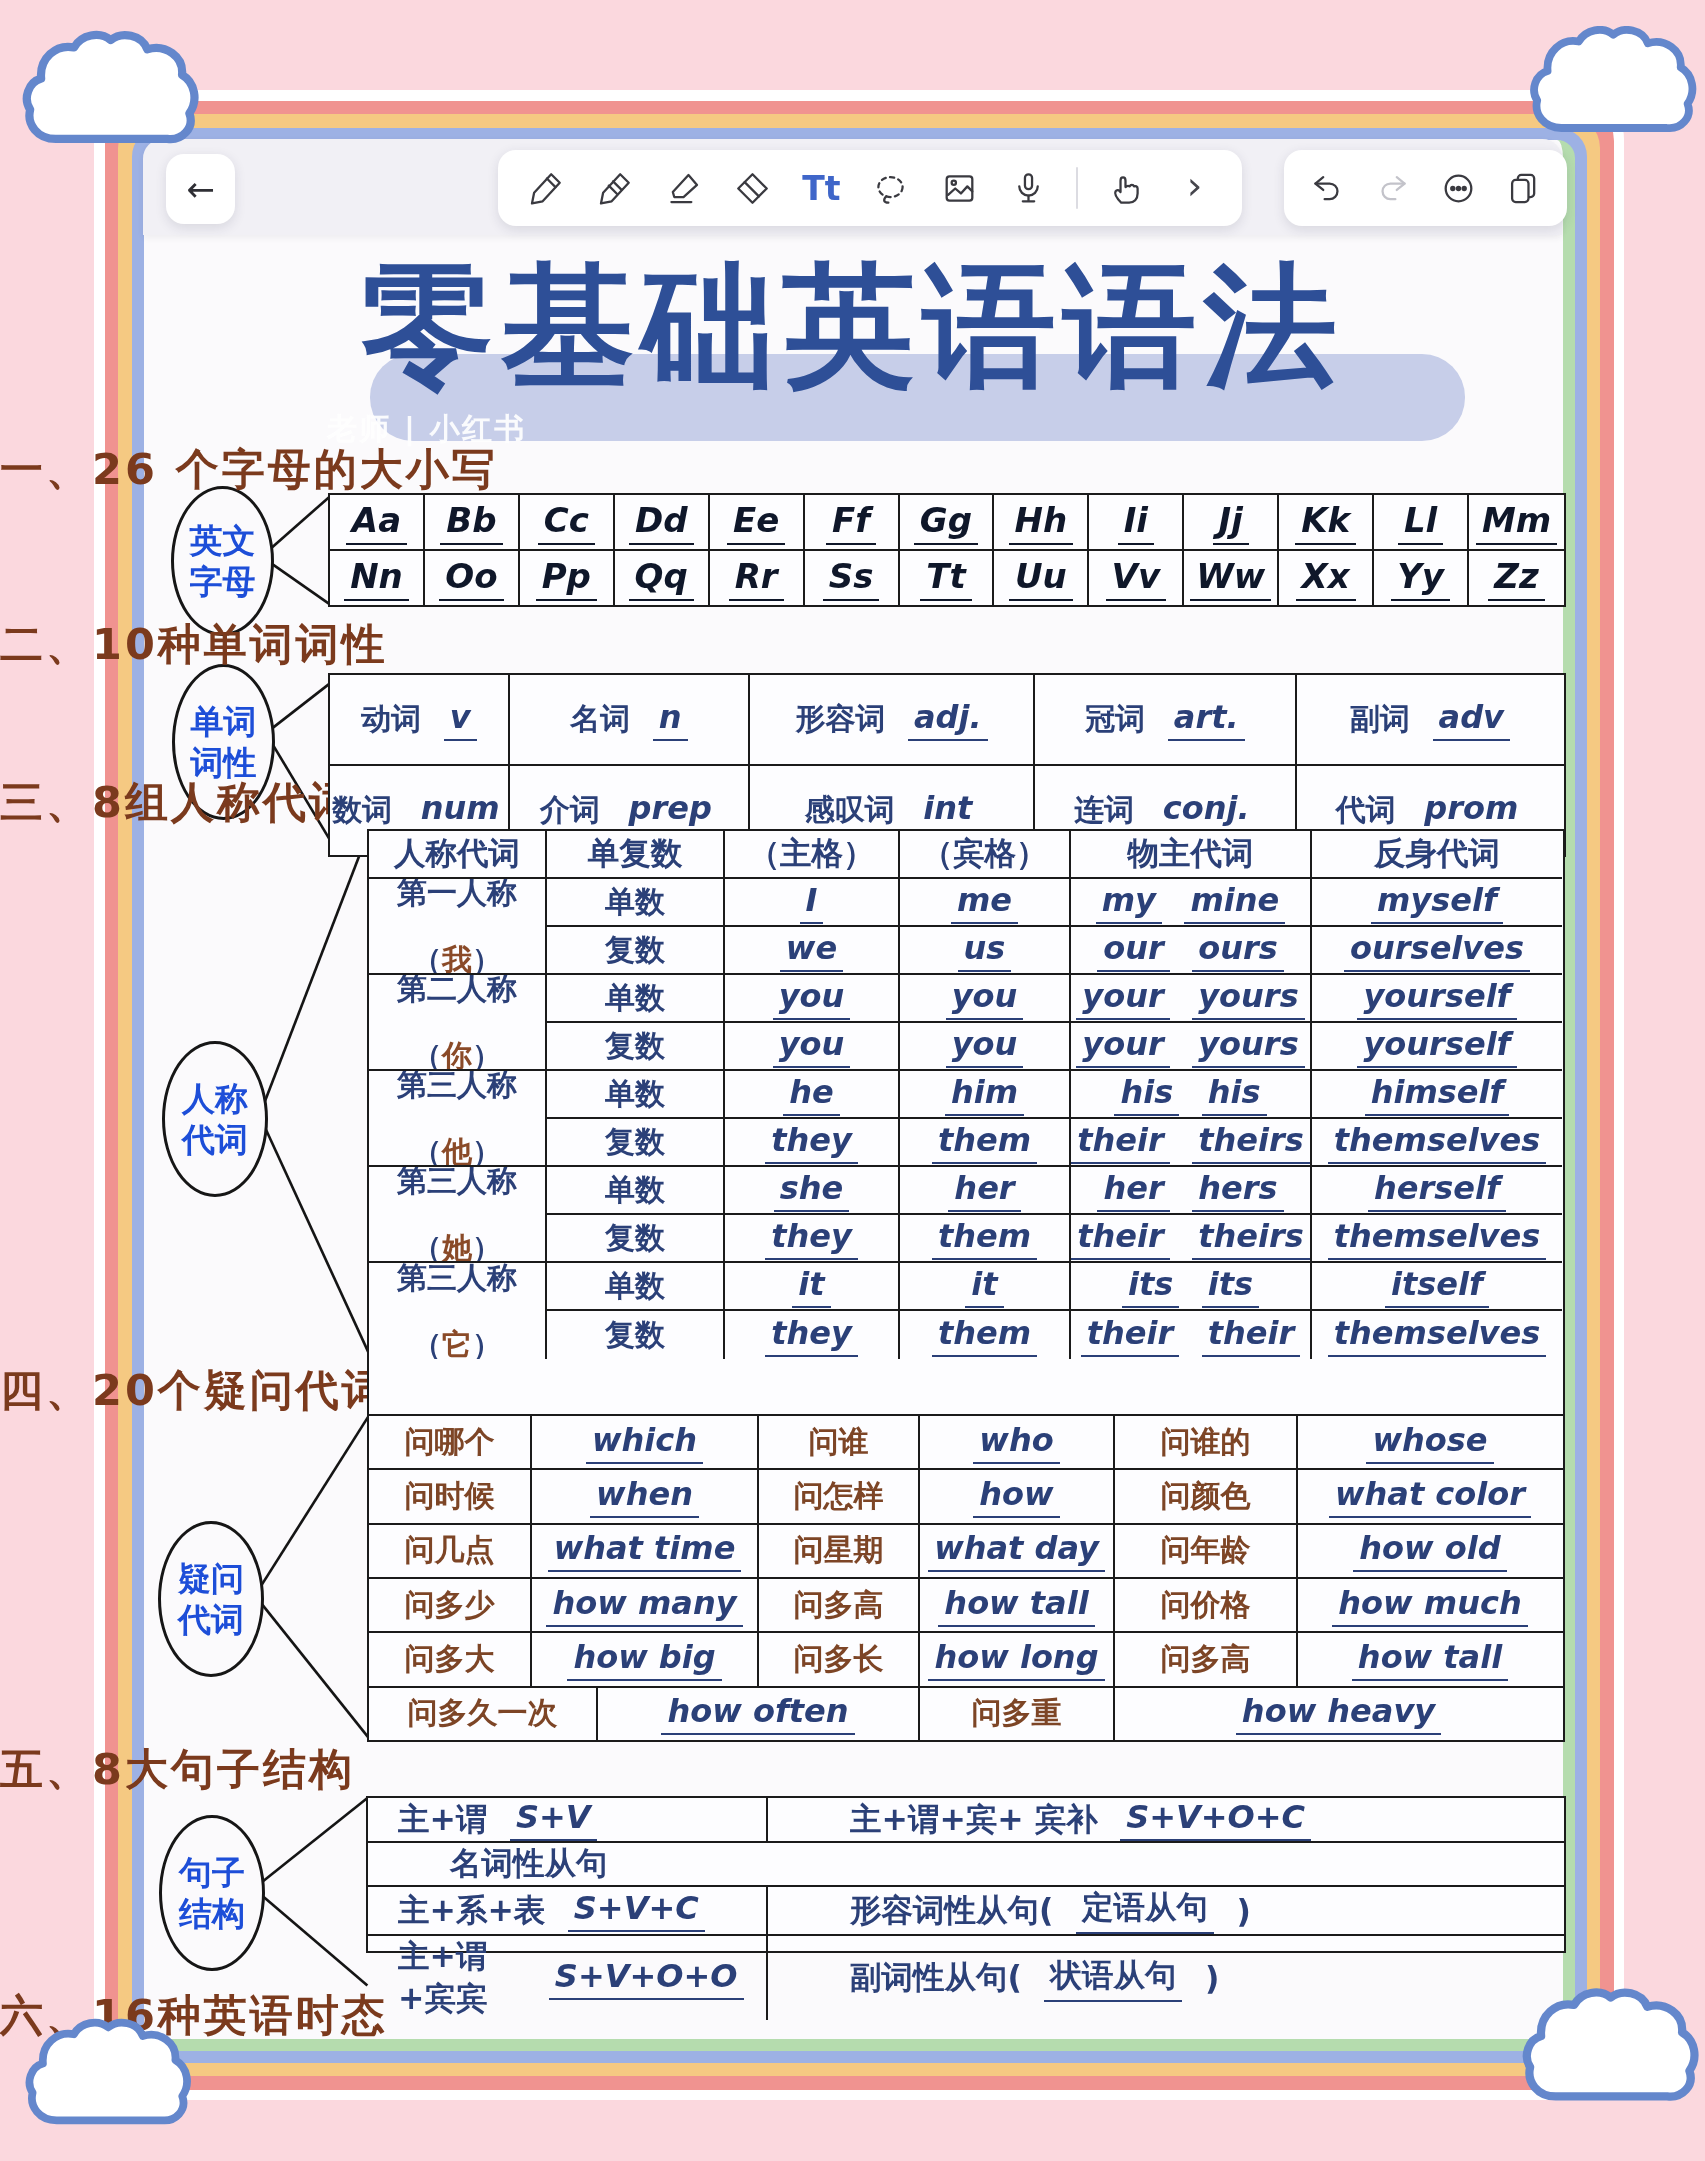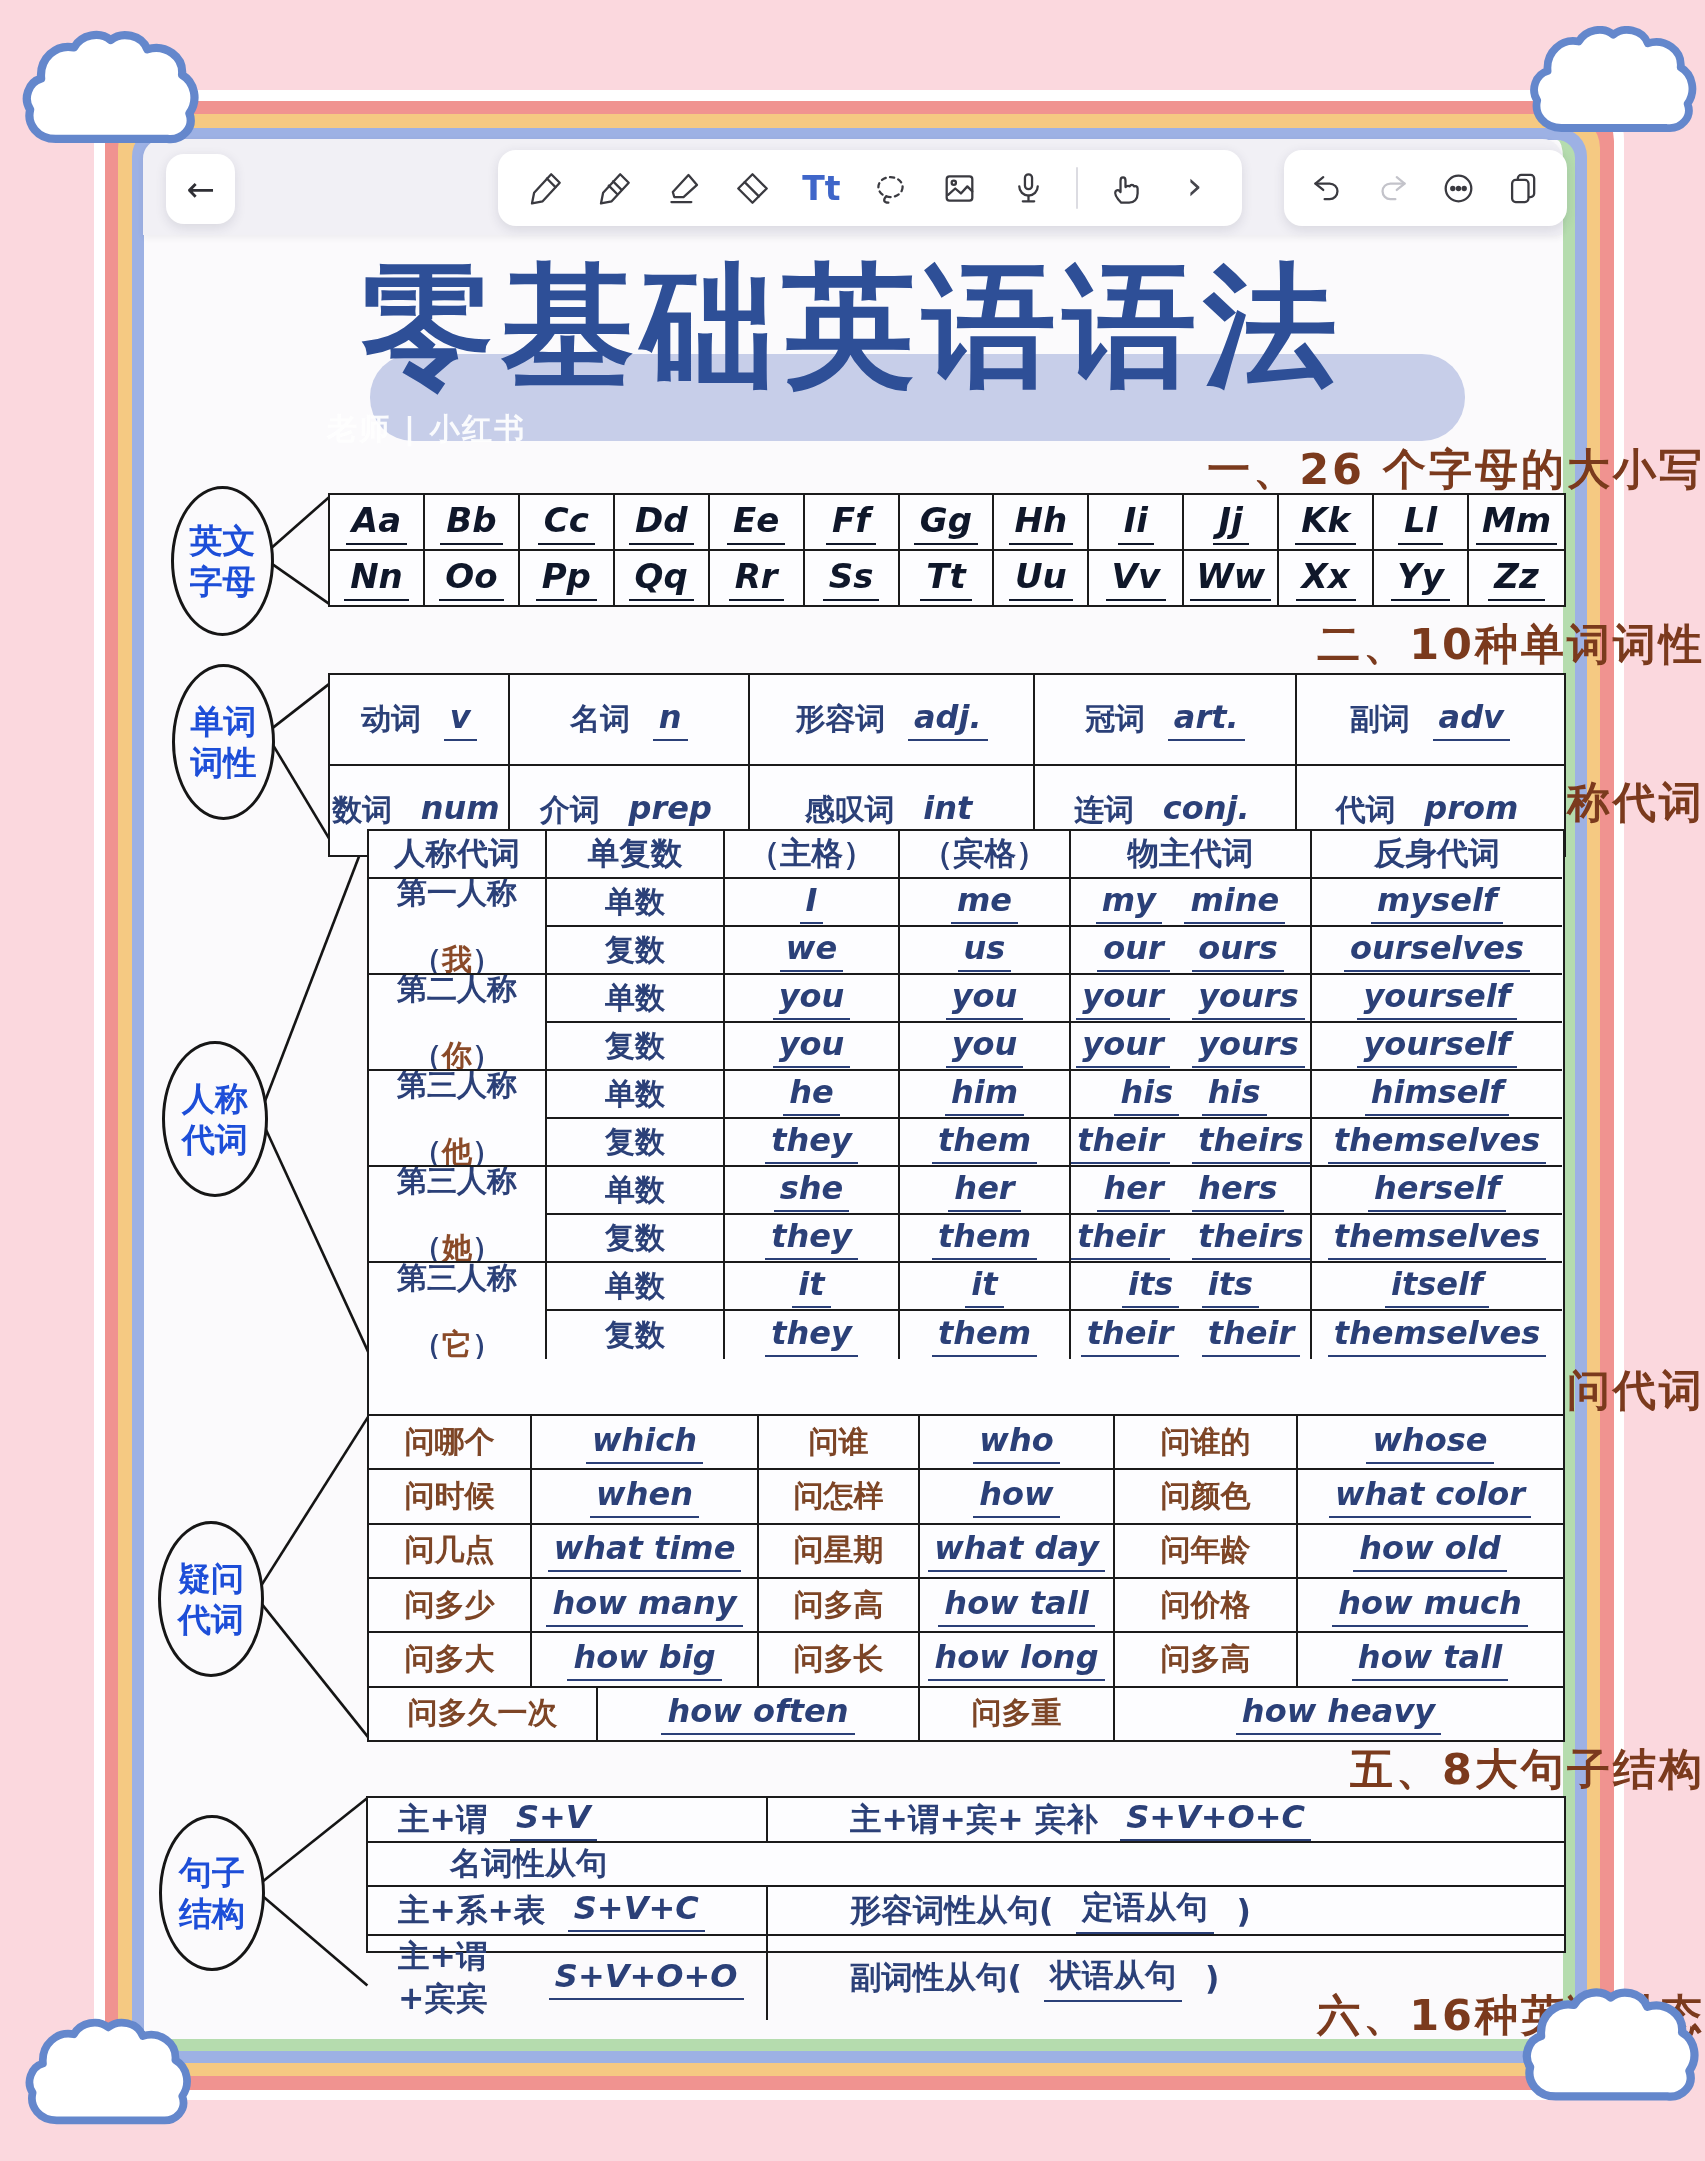--- a/index.html
+++ b/index.html
@@ -30,21 +30,21 @@
 
   
   .hl-bar{position:absolute;left:370px;top:354px;width:1095px;height:87px;border-radius:43px;
           background:#c7cee9;z-index:2;}
   .title{position:absolute;left:0;top:238px;width:1705px;text-align:center;z-index:3;
          font-size:133px;font-weight:800;color:#2e4f97;letter-spacing:7.5px;}
   .watermark{position:absolute;left:327px;top:409px;z-index:4;font-size:30px;font-weight:600;
              color:#ffffff;letter-spacing:2.2px;opacity:.92;}
 
   
-  .h{position:absolute;left:0;width:1705px;text-align:right;z-index:3;
+  .h{position:absolute;left:0;width:1705px;text-align:left;z-index:3;
      font-size:43px;font-weight:700;color:#7b3a1d;letter-spacing:3px;}
 
   
   .oval{position:absolute;z-index:3;border:3px solid #161616;border-radius:50%;background:#fbfafc;
         display:flex;flex-direction:column;align-items:center;justify-content:center;
         color:#1d4ed8;font-size:33px;font-weight:700;line-height:1.25;}
   .lines{position:absolute;left:0;top:0;z-index:2;pointer-events:none;}
 
   
   .tbl{position:absolute;z-index:3;display:flex;flex-direction:column;border:2.2px solid #1b1b1b;

